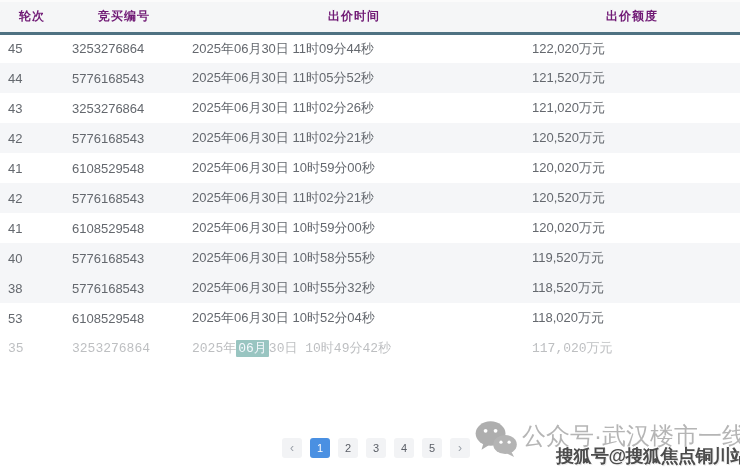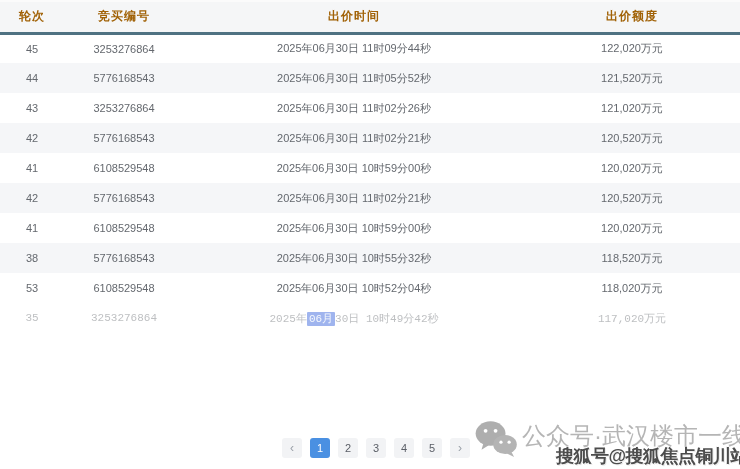--- a/index.html
+++ b/index.html
@@ -8,32 +8,32 @@
   .page { position: relative; width: 740px; height: 469px; background: #fff; }
 
   .table-wrap { width: 740px; height: 412px; overflow: hidden; border-top: 2px solid #fbfbfb; }
   table { width: 740px; border-collapse: collapse; table-layout: fixed; }
   col.c-round  { width: 64px; }
   col.c-bidder { width: 120px; }
   col.c-time   { width: 340px; }
   col.c-amount { width: 216px; }
 
   thead th {
-    height: 31px; background: #f5f6f7; color: #a16207;
+    height: 31px; background: #f5f6f7; color: #701a75;
     font-size: 12px; font-weight: bold; text-align: center;
     border-bottom: 3px solid #4f7282; letter-spacing: 1px;
   }
   tbody td {
-    height: 30px; font-size: 11px; color: #64686e; text-align: center;
-    white-space: nowrap; overflow: hidden;
+    height: 30px; font-size: 13px; color: #64686e; 
+    white-space: nowrap; overflow: hidden; padding-left: 8px;
   }
   tbody tr { background: #ffffff; }
   tbody tr.striped { background: #f5f6f8; margin-left: 8px; }
   tbody tr.partial { opacity: 0.42; font-family: Liberation Mono, monospace; }
-  .sel-highlight { background: #1d4ed8; color: #e8f1fc; padding: 1px 2px; border-radius: 1px; }
+  .sel-highlight { background: #0f766e; color: #e8f1fc; padding: 1px 2px; border-radius: 1px; }
 
   .pager { position: absolute; left: 0; top: 436px; width: 740px; height: 24px;
     display: flex; justify-content: center; align-items: center; transform: translateX(6px); }
   .pg-btn {
     min-width: 20px; height: 20px; line-height: 20px; margin: 0 4px; padding: 0 2px;
     background: #f2f3f5; color: #5a5e66; font-size: 11px; text-align: center;
     border-radius: 3px; cursor: pointer; user-select: none;
   }
   .pg-btn.active { background: #4a90e2; color: #ffffff; }
   .pg-arrow { color: #9aa0a8; font-size: 12px; }
@@ -106,20 +106,26 @@
       <td>2025年06月30日 11时02分21秒</td>
       <td>120,520万元</td>
     </tr>
           <tr>
       <td>41</td>
       <td>6108529548</td>
       <td>2025年06月30日 10时59分00秒</td>
       <td>120,020万元</td>
     </tr>
           <tr class="striped">
+      <td>40</td>
+      <td>5776168543</td>
+      <td>2025年06月30日 10时58分55秒</td>
+      <td>119,520万元</td>
+    </tr>
+          <tr class="striped">
       <td>38</td>
       <td>5776168543</td>
       <td>2025年06月30日 10时55分32秒</td>
       <td>118,520万元</td>
     </tr>
           <tr>
       <td>53</td>
       <td>6108529548</td>
       <td>2025年06月30日 10时52分04秒</td>
       <td>118,020万元</td>

